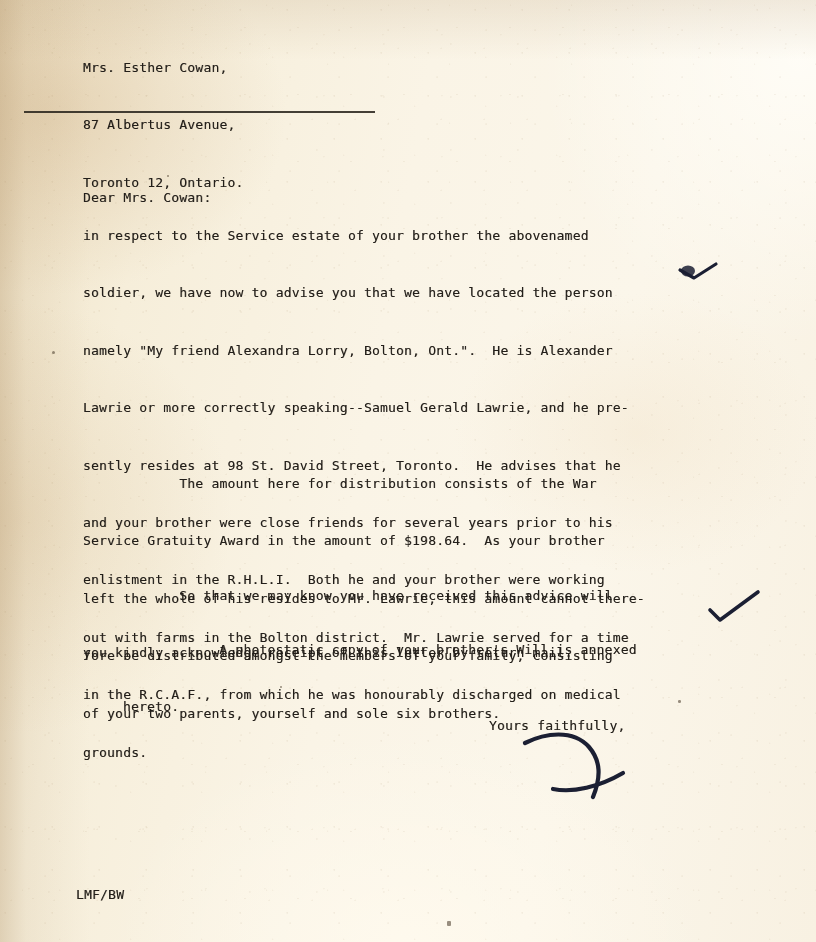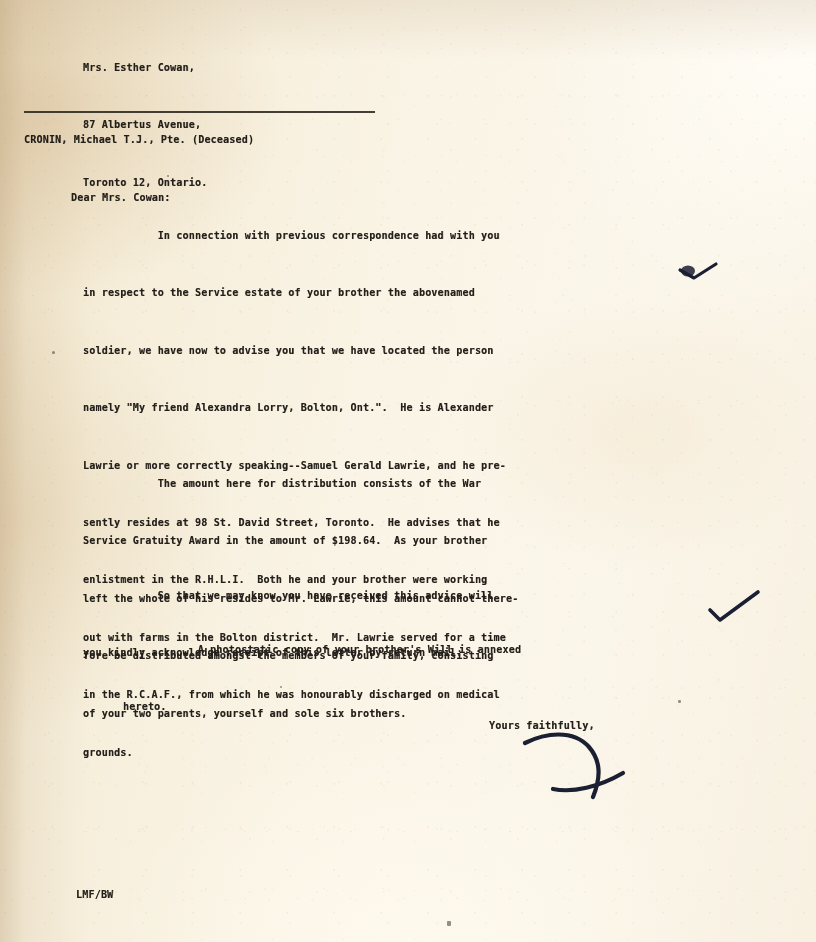--- a/index.html
+++ b/index.html
@@ -48,24 +48,24 @@
     inset: 0;
     pointer-events: none;
     background:
       linear-gradient(90deg, rgba(171,140,98,0.30) 0px, rgba(171,140,98,0.10) 26px, rgba(171,140,98,0.0) 90px),
       linear-gradient(180deg, rgba(171,140,98,0.16) 0px, rgba(171,140,98,0.0) 60px);
   }
 
   .tx {
     position: absolute;
     white-space: pre;
-    font-size: 10px;
+    font-size: 13px;
     line-height: 19.4px;
     letter-spacing: 0.2px;
-    font-weight: bold;
+    font-weight: normal;
     color: #221e19;
     text-shadow: 0.35px 0.35px 0 rgba(40,34,26,0.45);
   }
   .block { position: absolute; white-space: pre; }
   .block .tx { position: static; display: block; }
 
   .heading-rule {
     position: absolute;
     height: 2px;
     background: #2a251e;
@@ -90,35 +90,34 @@
   <div class="speck" style="left:447px; top:921px; width:4px; height:5px; border-radius:1px;"></div>
   <div class="speck" style="left:167px; top:175px; width:2px; height:2px;"></div>
 
   <div class="block" style="left:83px; top:20px;">
     <span class="tx">Mrs. Esther Cowan,</span>
     <span class="tx">87 Albertus Avenue,</span>
     <span class="tx">Toronto 12, Ontario.</span>
   </div>
 
   <div class="block" style="left:24px; top:92px;">
-    <span class="tx">CRONIN, Michael T.J., Pte. (Deceased)</span>
   </div>
   <div class="heading-rule" style="left:24px; top:111px; width:351px;"></div>
 
-  <div class="block" style="left:71px; top:150px;">
+  <div class="block" style="left:83px; top:150px;">
     <span class="tx">Dear Mrs. Cowan:</span>
   </div>
 
   <div class="block" style="left:83px; top:188px;">
-    <span class="tx">            In connection with previous correspondence had with you</span>
     <span class="tx">in respect to the Service estate of your brother the abovenamed</span>
     <span class="tx">soldier, we have now to advise you that we have located the person</span>
     <span class="tx">namely "My friend Alexandra Lorry, Bolton, Ont.".  He is Alexander</span>
     <span class="tx">Lawrie or more correctly speaking--Samuel Gerald Lawrie, and he pre-</span>
     <span class="tx">sently resides at 98 St. David Street, Toronto.  He advises that he</span>
+    <span class="tx">and your brother were close friends for several years prior to his</span>
     <span class="tx">enlistment in the R.H.L.I.  Both he and your brother were working</span>
     <span class="tx">out with farms in the Bolton district.  Mr. Lawrie served for a time</span>
     <span class="tx">in the R.C.A.F., from which he was honourably discharged on medical</span>
     <span class="tx">grounds.</span>
   </div>
 
   <div class="block" style="left:83px; top:436px;">
     <span class="tx">            The amount here for distribution consists of the War</span>
     <span class="tx">Service Gratuity Award in the amount of $198.64.  As your brother</span>
     <span class="tx">left the whole of his resides to Mr. Lawrie, this amount cannot there-</span>

